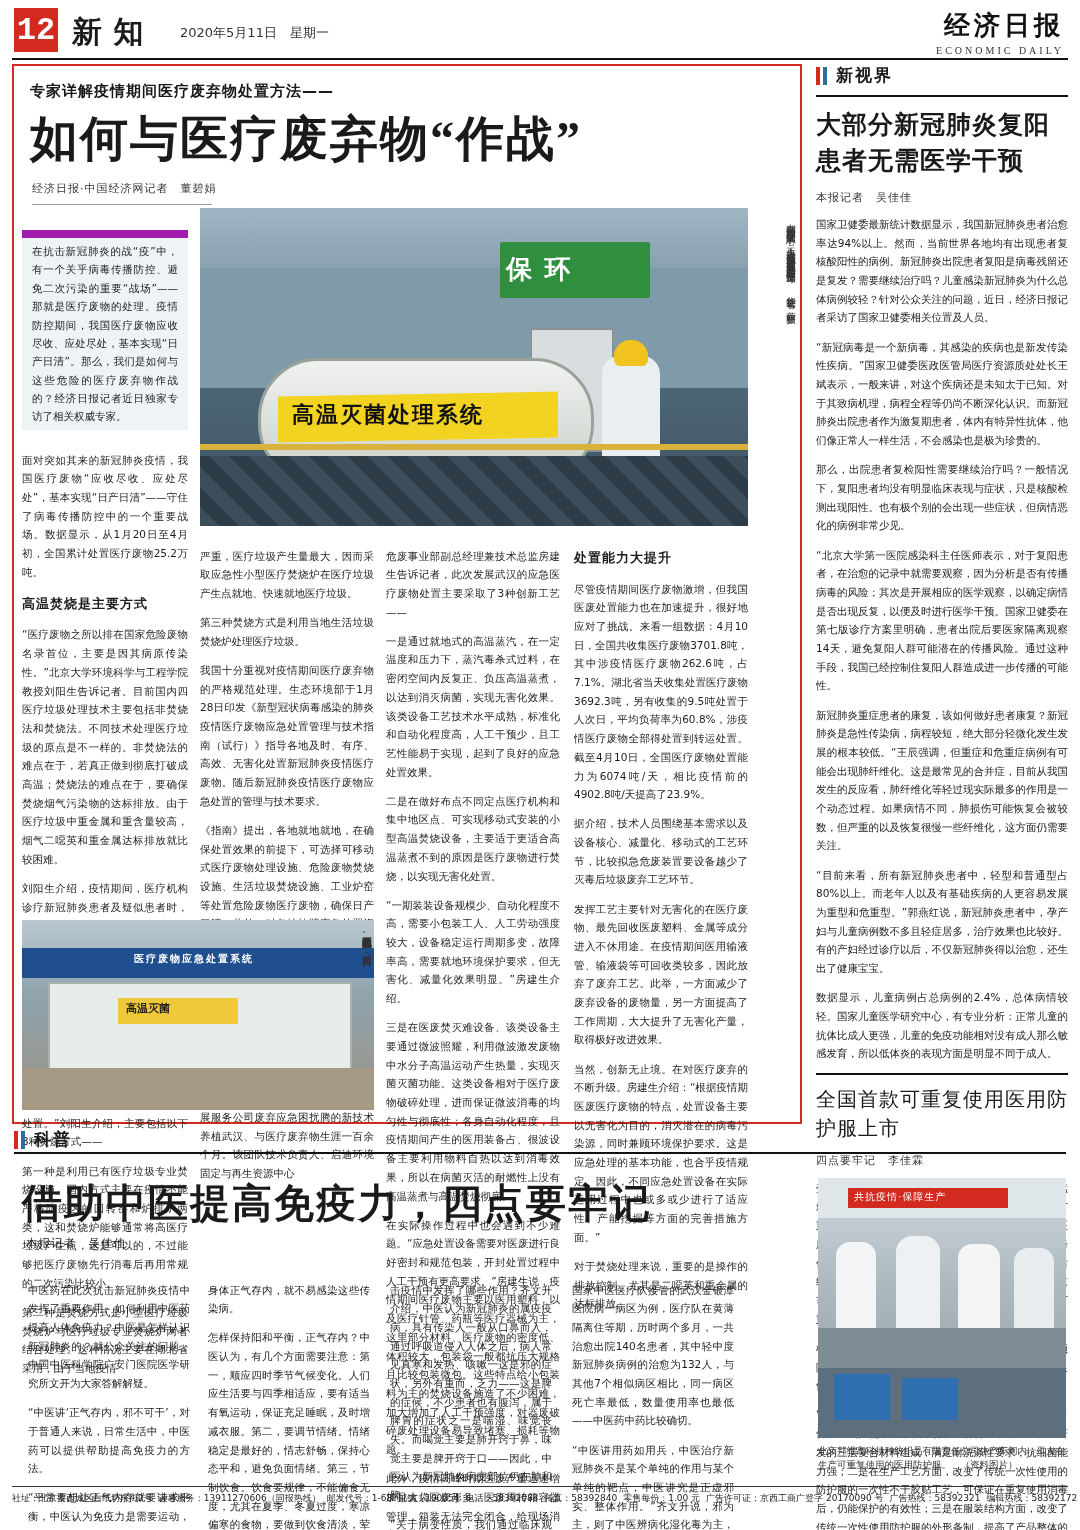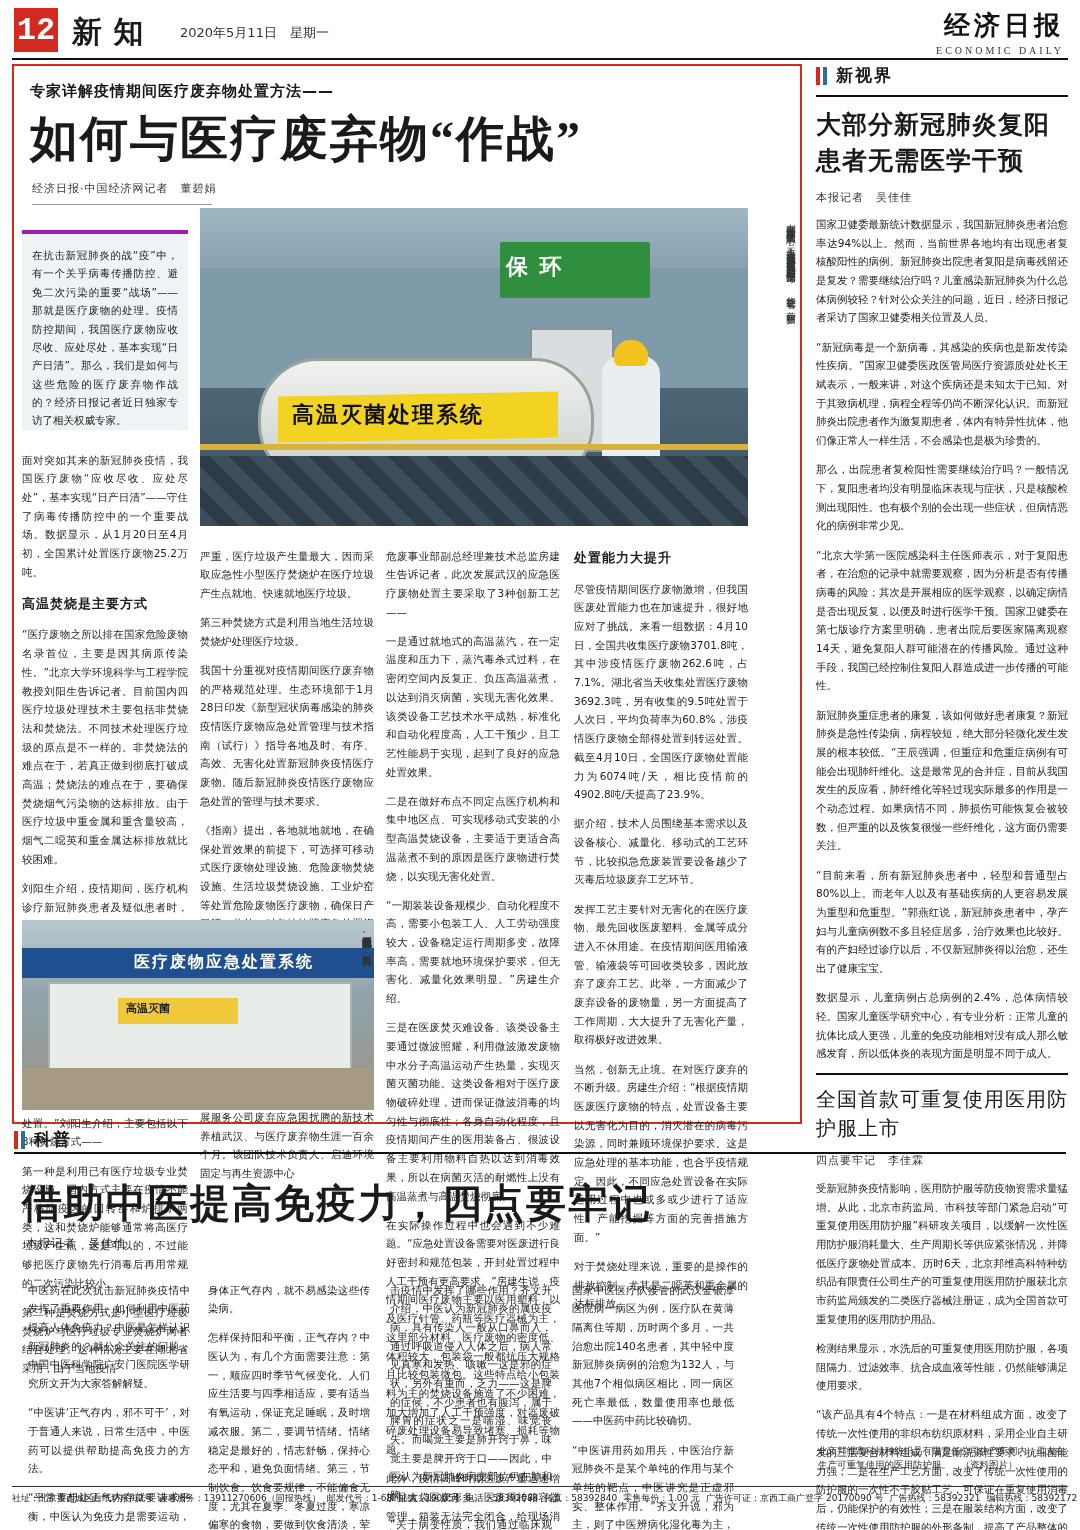--- a/index.html
+++ b/index.html
@@ -43,35 +43,35 @@
   .headline{
     font-family:"Liberation Serif",serif;
     font-size:48px;font-weight:bold;letter-spacing:2px;margin:6px 0 10px 4px;
   }
   .byline{font-size:11px;color:#333;margin:0 0 8px 6px;letter-spacing:1px;}
   .byline-rule{border-bottom:1px solid #999;width:180px;margin:2px 0 10px 6px;}
 
   
   .lead{
     position:absolute;left:22px;top:230px;width:166px;height:200px;
-    background:#eef3f6;border-top:4px solid #a21caf;
-    font-size:10.5px;line-height:1.75;color:#222;padding:12px 10px;box-sizing:border-box;
+    background:#eef3f6;border-top:8px solid #a21caf;
+    font-size:10.5px;line-height:1.75;color:#222;padding:4px 10px;box-sizing:border-box;
     text-align:justify;
   }
 
   
   .photo-main{
     position:absolute;left:200px;top:208px;width:548px;height:318px;
     background:linear-gradient(180deg,#8fa7b5 0%,#6c8393 30%,#4e6777 55%,#39505e 100%);
     overflow:hidden;
   }
   .pm-sky{position:absolute;left:0;top:0;width:548px;height:90px;background:linear-gradient(180deg,#9fb6c3,#7e97a6);}
   .pm-wall{position:absolute;left:0;top:60px;width:548px;height:120px;background:#7f9aa8;}
   .pm-green{position:absolute;left:300px;top:34px;width:150px;height:56px;background:#2f8f3e;border-radius:2px;}
-  .pm-green-txt{position:absolute;left:306px;top:44px;color:#fff;font-size:22px;font-weight:bold;letter-spacing:3px;font-family:"Liberation Serif",serif;}
+  .pm-green-txt{position:absolute;left:306px;top:44px;color:#fff;font-size:26px;font-weight:bold;letter-spacing:3px;font-family:"Liberation Serif",serif;}
   .pm-tank{
     position:absolute;left:58px;top:150px;width:330px;height:120px;border-radius:60px;
     background:linear-gradient(180deg,#f0f2f0,#c9cfc9);
     border:3px solid #9aa29a;
   }
   .pm-tank-band{position:absolute;left:78px;top:186px;width:280px;height:46px;background:#f3d321;transform:skewY(-1deg);}
   .pm-tank-txt{position:absolute;left:92px;top:192px;font-size:22px;font-weight:bold;color:#111;letter-spacing:2px;font-family:"Liberation Serif",serif;}
   .pm-worker{position:absolute;left:402px;top:148px;width:58px;height:140px;background:#e9eef1;border-radius:18px 18px 6px 6px;}
   .pm-helmet{position:absolute;left:414px;top:132px;width:34px;height:26px;background:#f2c31c;border-radius:16px 16px 6px 6px;}
   .pm-panel{position:absolute;left:330px;top:120px;width:80px;height:120px;background:#d8dee0;border:2px solid #8a9295;}
@@ -91,21 +91,21 @@
   .c3{left:386px;top:536px;width:174px;height:560px;}
   .c4{left:574px;top:536px;width:174px;height:560px;}
 
   
   .photo-2{
     position:absolute;left:22px;top:920px;width:352px;height:190px;
     background:linear-gradient(180deg,#b9c8cf 0%,#8fa3ad 40%,#9d9383 100%);
     overflow:hidden;
   }
   .p2-band{position:absolute;left:0;top:28px;width:352px;height:30px;background:#1f4f8f;}
-  .p2-band-txt{position:absolute;left:112px;top:32px;color:#fff;font-size:16px;letter-spacing:2px;font-weight:bold;font-family:Liberation Sans, sans-serif;}
+  .p2-band-txt{position:absolute;left:112px;top:32px;color:#fff;font-size:10px;letter-spacing:2px;font-weight:bold;font-family:Liberation Sans, sans-serif;}
   .p2-box{position:absolute;left:26px;top:62px;width:300px;height:86px;background:#e7ece9;border:2px solid #aab3ad;}
   .p2-ylw{position:absolute;left:96px;top:78px;width:120px;height:26px;background:#f0c93a;}
   .p2-ylw-txt{position:absolute;left:104px;top:81px;font-size:11px;font-weight:bold;color:#222;}
   .p2-ground{position:absolute;left:0;top:148px;width:352px;height:42px;background:#a79a84;}
   .p2-cap{
     position:absolute;left:330px;top:930px;width:44px;height:180px;
     writing-mode:vertical-rl;text-orientation:upright;font-size:9.5px;line-height:1.5;color:#333;
   }
 
   
@@ -297,20 +297,33 @@
   <div class="bc bc3">
     <p>击疫情中发挥了哪些作用？齐文升介绍，中医认为新冠肺炎的属疫疫病，具有传染人一般从口鼻而入，通过呼吸道侵入人体之后，病人常见真寒和发热、咳嗽一这是邪的症状，另外有重而，乏力——这是脾的症候，不少患者也有腹泻，属于脾胃的症状之一是喘湿、味觉丧失。而喝觉主要是肺开窍于鼻，味觉主要是脾开窍于口——因此，中医认为新冠肺炎病变部位仍在肺和脾。</p>
     <p>“关于病变性质，我们通过临床观察和总结认为，早期邪是湿。”齐文升说，在中期有化热，也有的化寒，进一步转变的时候一定程度之一的个别情况。</p>
 
   </div>
   <div class="bc bc4">
     <p>国家中医医疗队接管的武汉金银潭医院病一病区为例，医疗队在黄薄隔离住等期，历时两个多月，一共治愈出院140名患者，其中轻中度新冠肺炎病例的治愈为132人，与其他7个相似病区相比，同一病区死亡率最低，数量使用率也最低——中医药中药比较确切。</p>
     <p>“中医讲用药如用兵，中医治疗新冠肺炎不是某个单纯的作用与某个单纯的靶点，中医讲究是正虚邪实、整体作用。”齐文升说，邪为主，则了中医辨病化湿化毒为主，到后期以扶正为主，其治方法不同。由于的辨证对新冠肺炎而言，同一个病人在不同时期不同时期，因此辨证论证是辨识和理论依据，明确根据病人的个体情况来辨证施治，这正是中医的可用药思路。</p>
   </div>
 
+  <div class="photo-3">
+    <div class="p3-ceil"></div>
+    <div class="p3-banner"></div>
+    <div class="p3-banner-t">共抗疫情·保障生产</div>
+    <div class="p3-w1"></div>
+    <div class="p3-w2"></div>
+    <div class="p3-w3"></div>
+    <div class="p3-w4"></div>
+    <div class="p3-tbl"></div>
+    <div class="p3-blue"></div>
+    <div class="p3-bin1"></div>
+    <div class="p3-bin2"></div>
+  </div>
   <div class="p3-cap">北京邦维高科特种纺织品有限责任公司生产车间内，工人在生产可重复使用的医用防护服。　（资料图片）</div>
 
   <div class="foot-rule"></div>
   <div class="footer">
     <span>社址：北京市西城区白纸坊东街2号</span>
     <span>读者服务：13911270606（同报热线）</span>
     <span>邮发代号：1-68</span>
     <span>邮编：100054</span>
     <span>电话：58392088</span>
     <span>传真：58392840</span>

